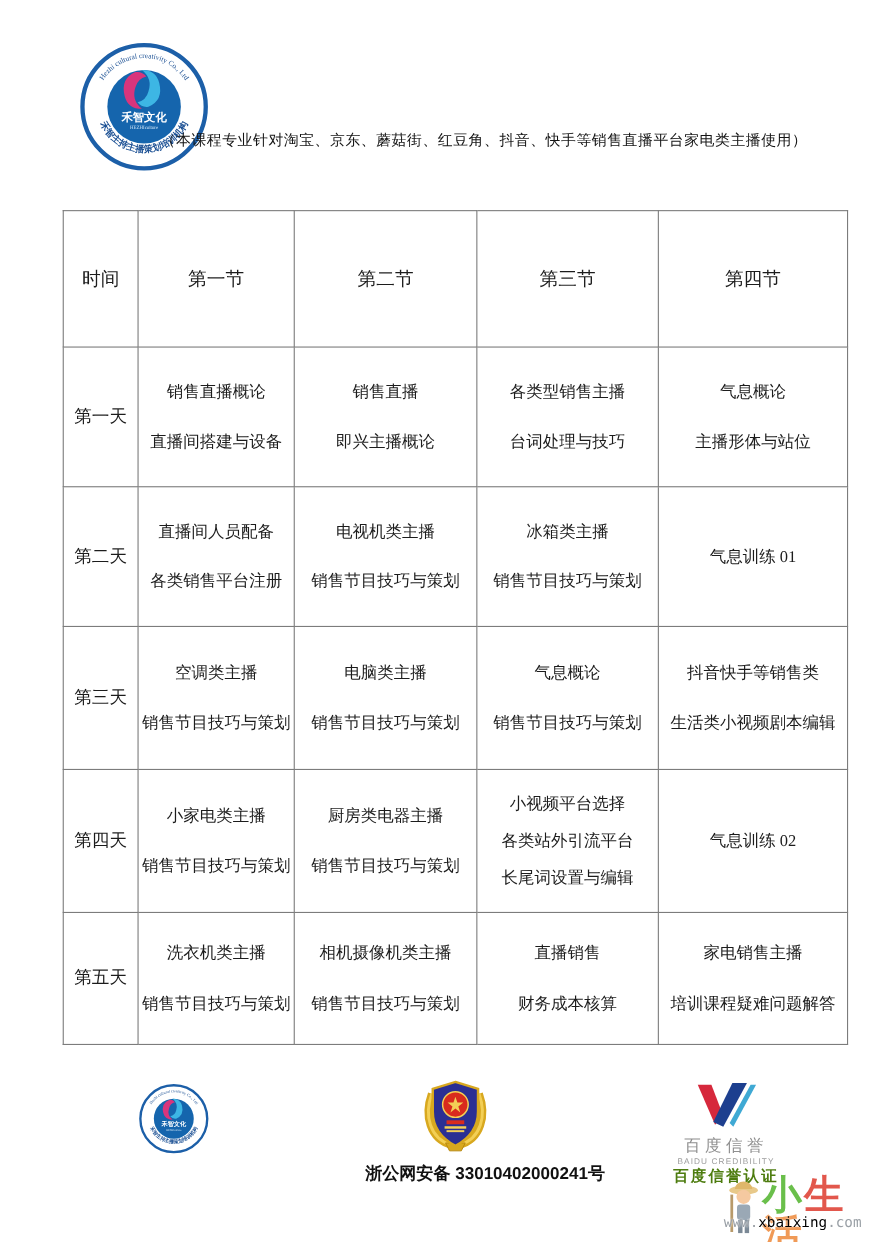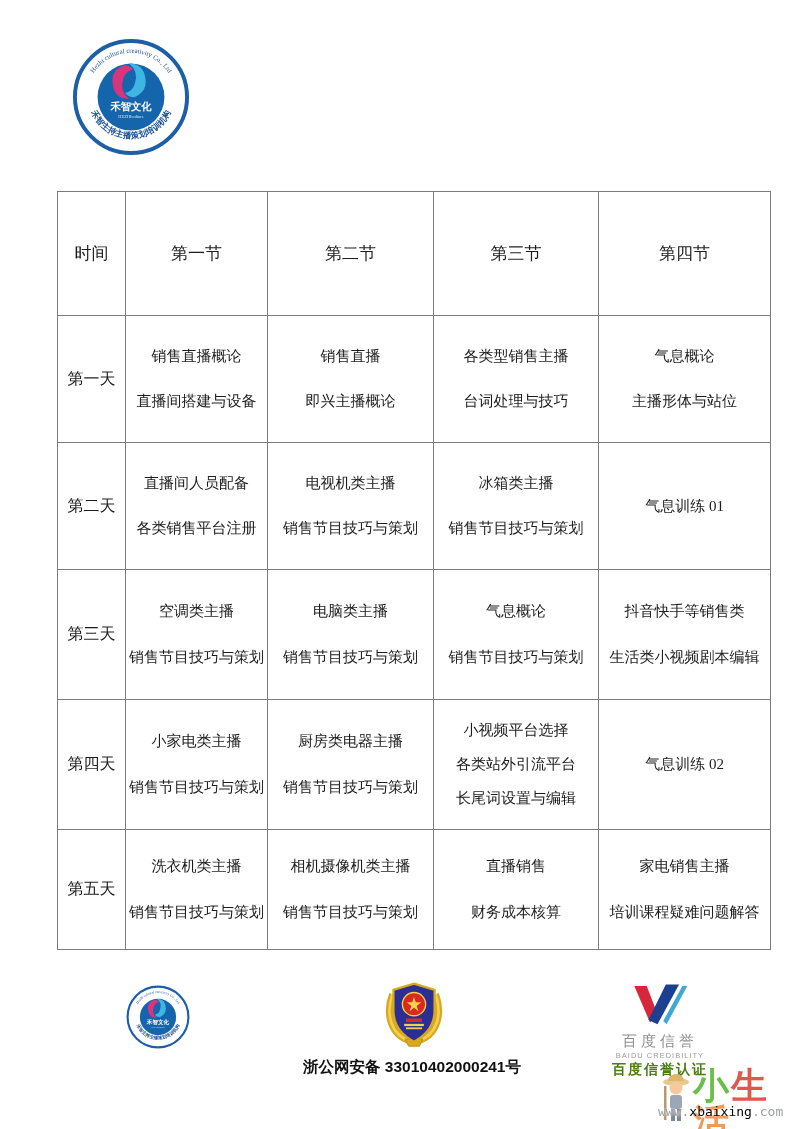--- a/index.html
+++ b/index.html
@@ -30,21 +30,21 @@
   .lines{display:flex;flex-direction:column;justify-content:space-evenly;
          align-items:center;height:118px;}
   .line{white-space:nowrap;}
 
   
   .footer-sans{font-family:"Liberation Sans","DejaVu Sans",sans-serif;}
   .logo-bottom{position:absolute;left:126px;top:985px;width:64px;height:64px;}
   .icp-text{position:absolute;left:55px;top:1058px;width:220px;text-align:center;
             font-size:13px;color:#8f8f8f;}
   .police-badge{position:absolute;left:377px;top:980px;width:74px;height:68px;}
-  .police-text{position:absolute;left:287px;top:1057px;width:250px;text-align:center;
+  .police-text{position:absolute;left:316px;top:1057px;width:250px;text-align:center;
                font-size:15.5px;font-weight:bold;color:#111;}
   .baidu-v{position:absolute;left:631px;top:981px;width:58px;height:50px;}
   .baidu-cn{position:absolute;left:595px;top:1032px;width:130px;text-align:center;
             font-size:15px;color:#8f8f8f;letter-spacing:4px;}
   .baidu-en{position:absolute;left:595px;top:1051px;width:130px;text-align:center;
             font-size:7.5px;color:#9c9c9c;letter-spacing:1px;}
   .baidu-cert{position:absolute;left:590px;top:1061px;width:140px;text-align:center;
               font-size:14px;font-weight:bold;color:#4d7c0f;letter-spacing:2px;}
 
   
@@ -77,20 +77,21 @@
       <textPath href="#arcBottom" startOffset="50%" text-anchor="middle">禾智主持主播策划培训机构</textPath>
     </text>
   </symbol>
 </svg>
 
 <div class="page">
 
   <svg class="logo-top">
     <use href="#hezhi-logo"></use>
   </svg>
+  <div class="page-subtitle">（本课程专业针对淘宝、京东、蘑菇街、红豆角、抖音、快手等销售直播平台家电类主播使用）</div>
 
   <table id="course-table">
     <colgroup>
       <col class="w0">
         <col class="w1">
         <col class="w2">
         <col class="w3">
         <col class="w4">
     </colgroup>
     <thead>

